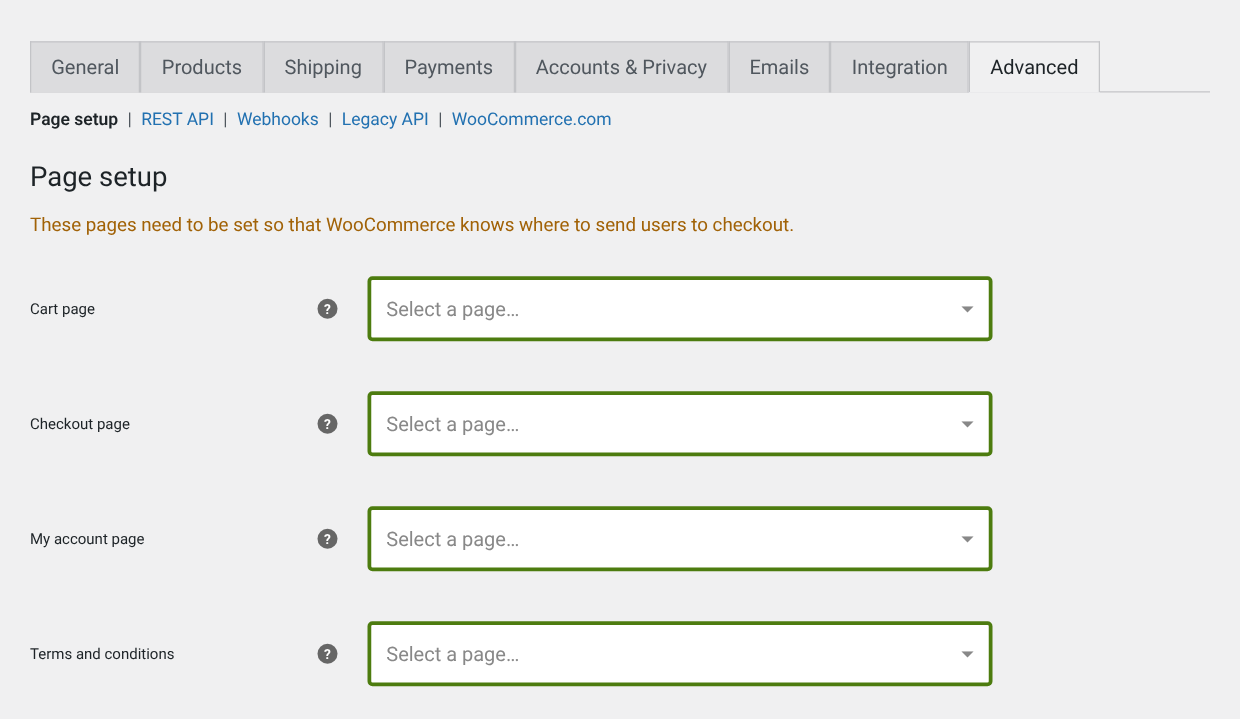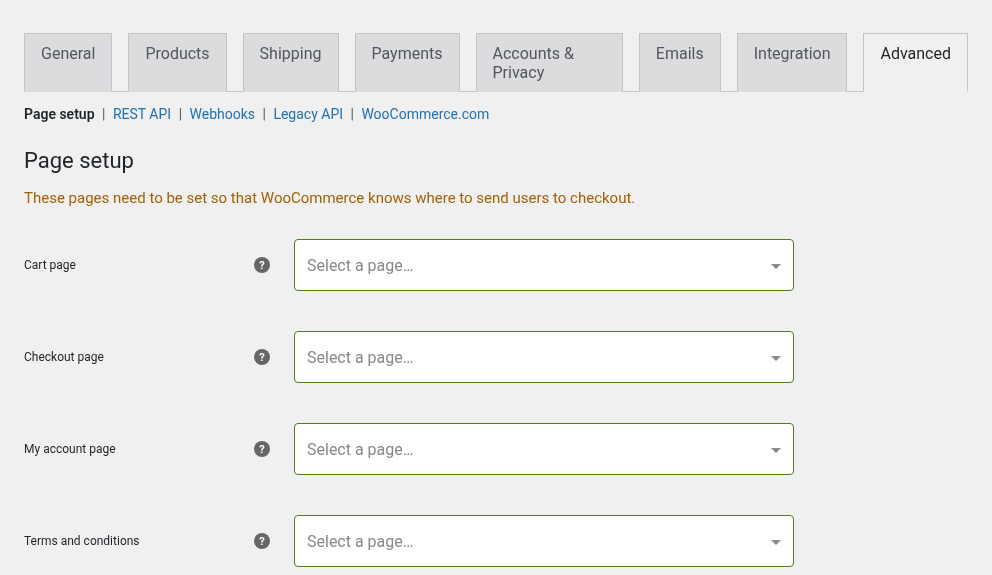--- a/index.html
+++ b/index.html
@@ -12,21 +12,21 @@
       background: #f0f0f1;
       color: #1d2327;
       font-size: 14px;
       padding: 0;
     }
     .container {
       padding: 0 24px 24px 24px;
     }
     .nav-tabs {
       display: flex;
-      gap: 16px;
+      gap: 0;
       padding-top: 32px;
       border-bottom: 1px solid #c3c4c7;
     }
     .nav-tab {
       background: #dcdcde;
       border: 1px solid #c3c4c7;
       border-bottom: none;
       padding: 10px 16px;
       font-size: 16px;
       color: #50575e;
@@ -98,21 +98,21 @@
       justify-content: center;
       font-size: 11px;
       font-weight: bold;
       cursor: help;
       flex-shrink: 0;
     }
     .select-dropdown {
       width: 500px;
       height: 52px;
       background: #fff;
-      border: 1px solid #4d7c0f;
+      border: 3px solid #4d7c0f;
       border-radius: 4px;
       display: flex;
       align-items: center;
       justify-content: space-between;
       padding: 0 12px;
       cursor: pointer;
       position: relative;
     }
     .select-placeholder {
       color: #888;

